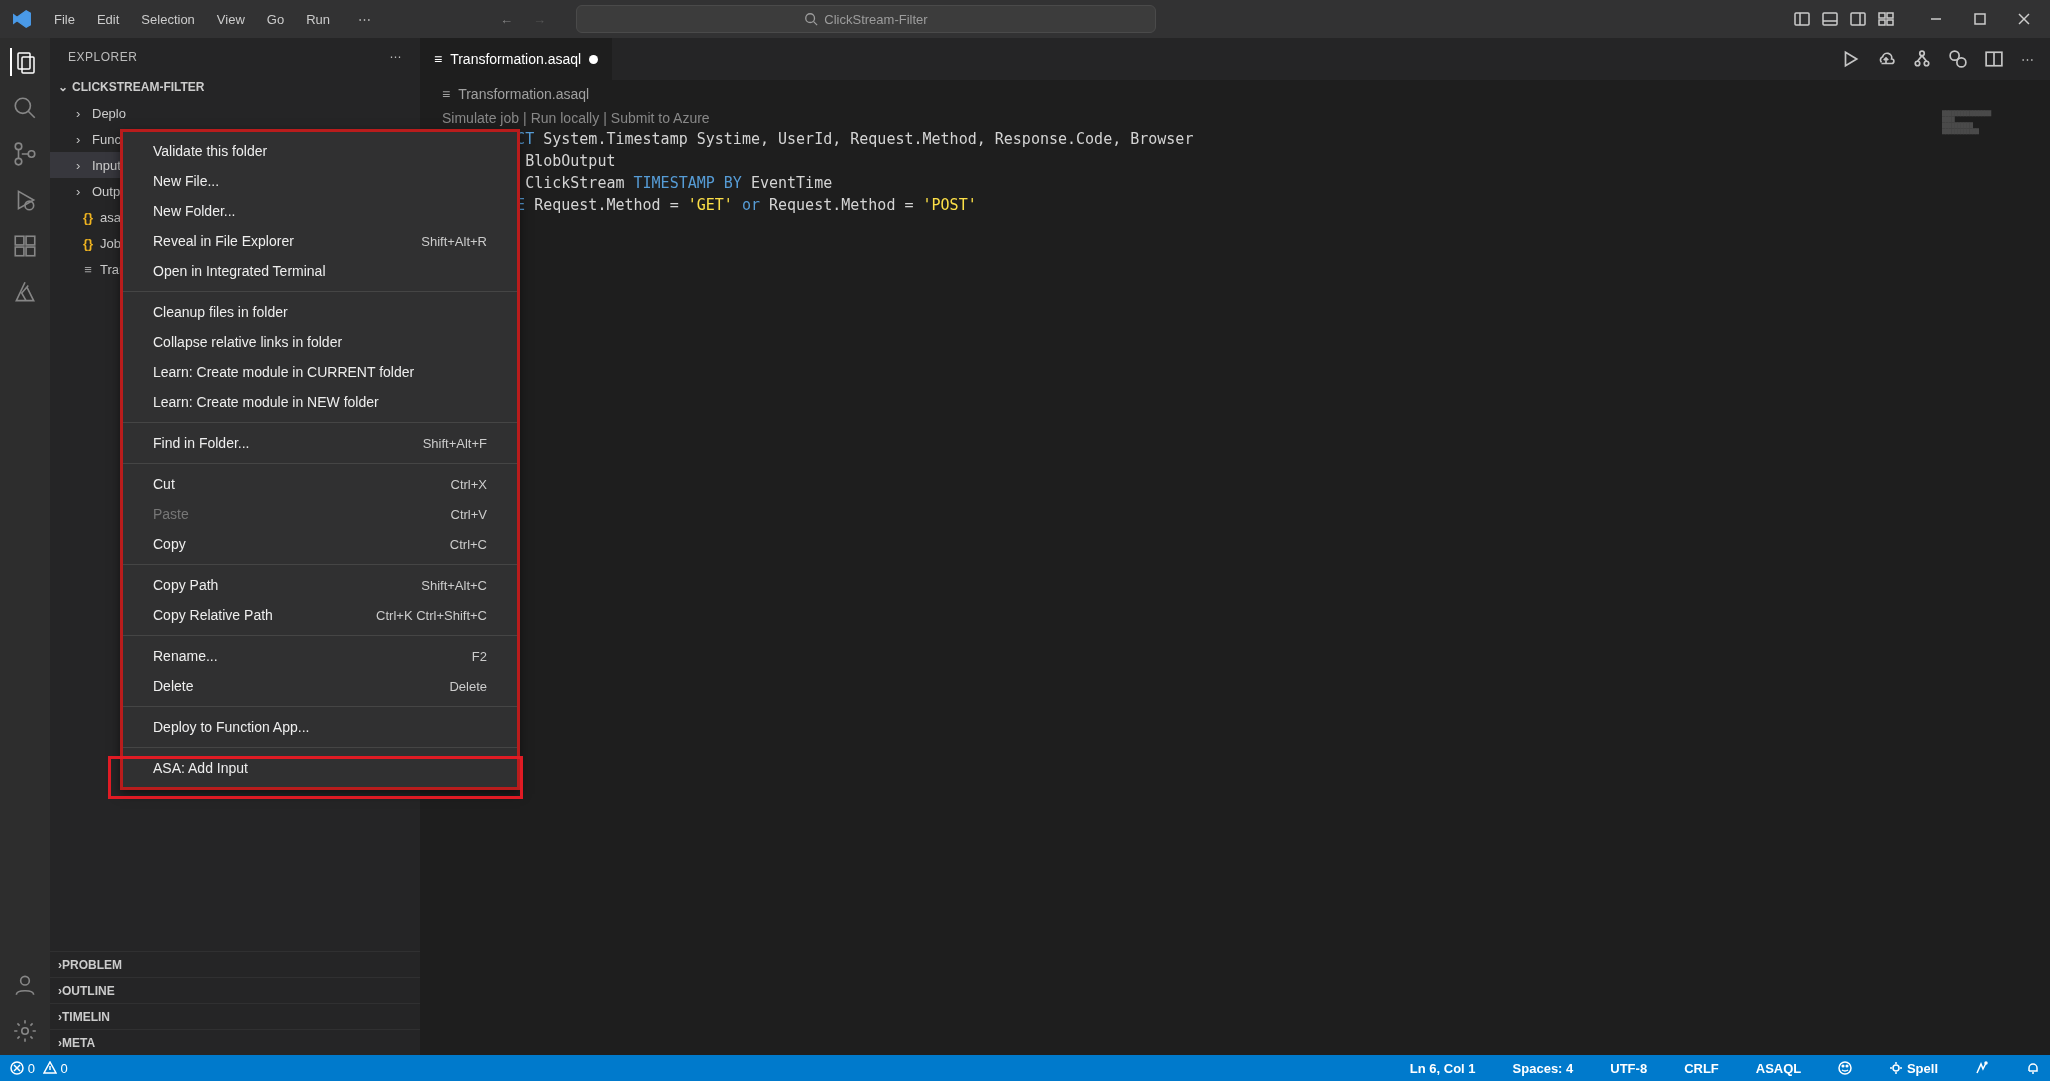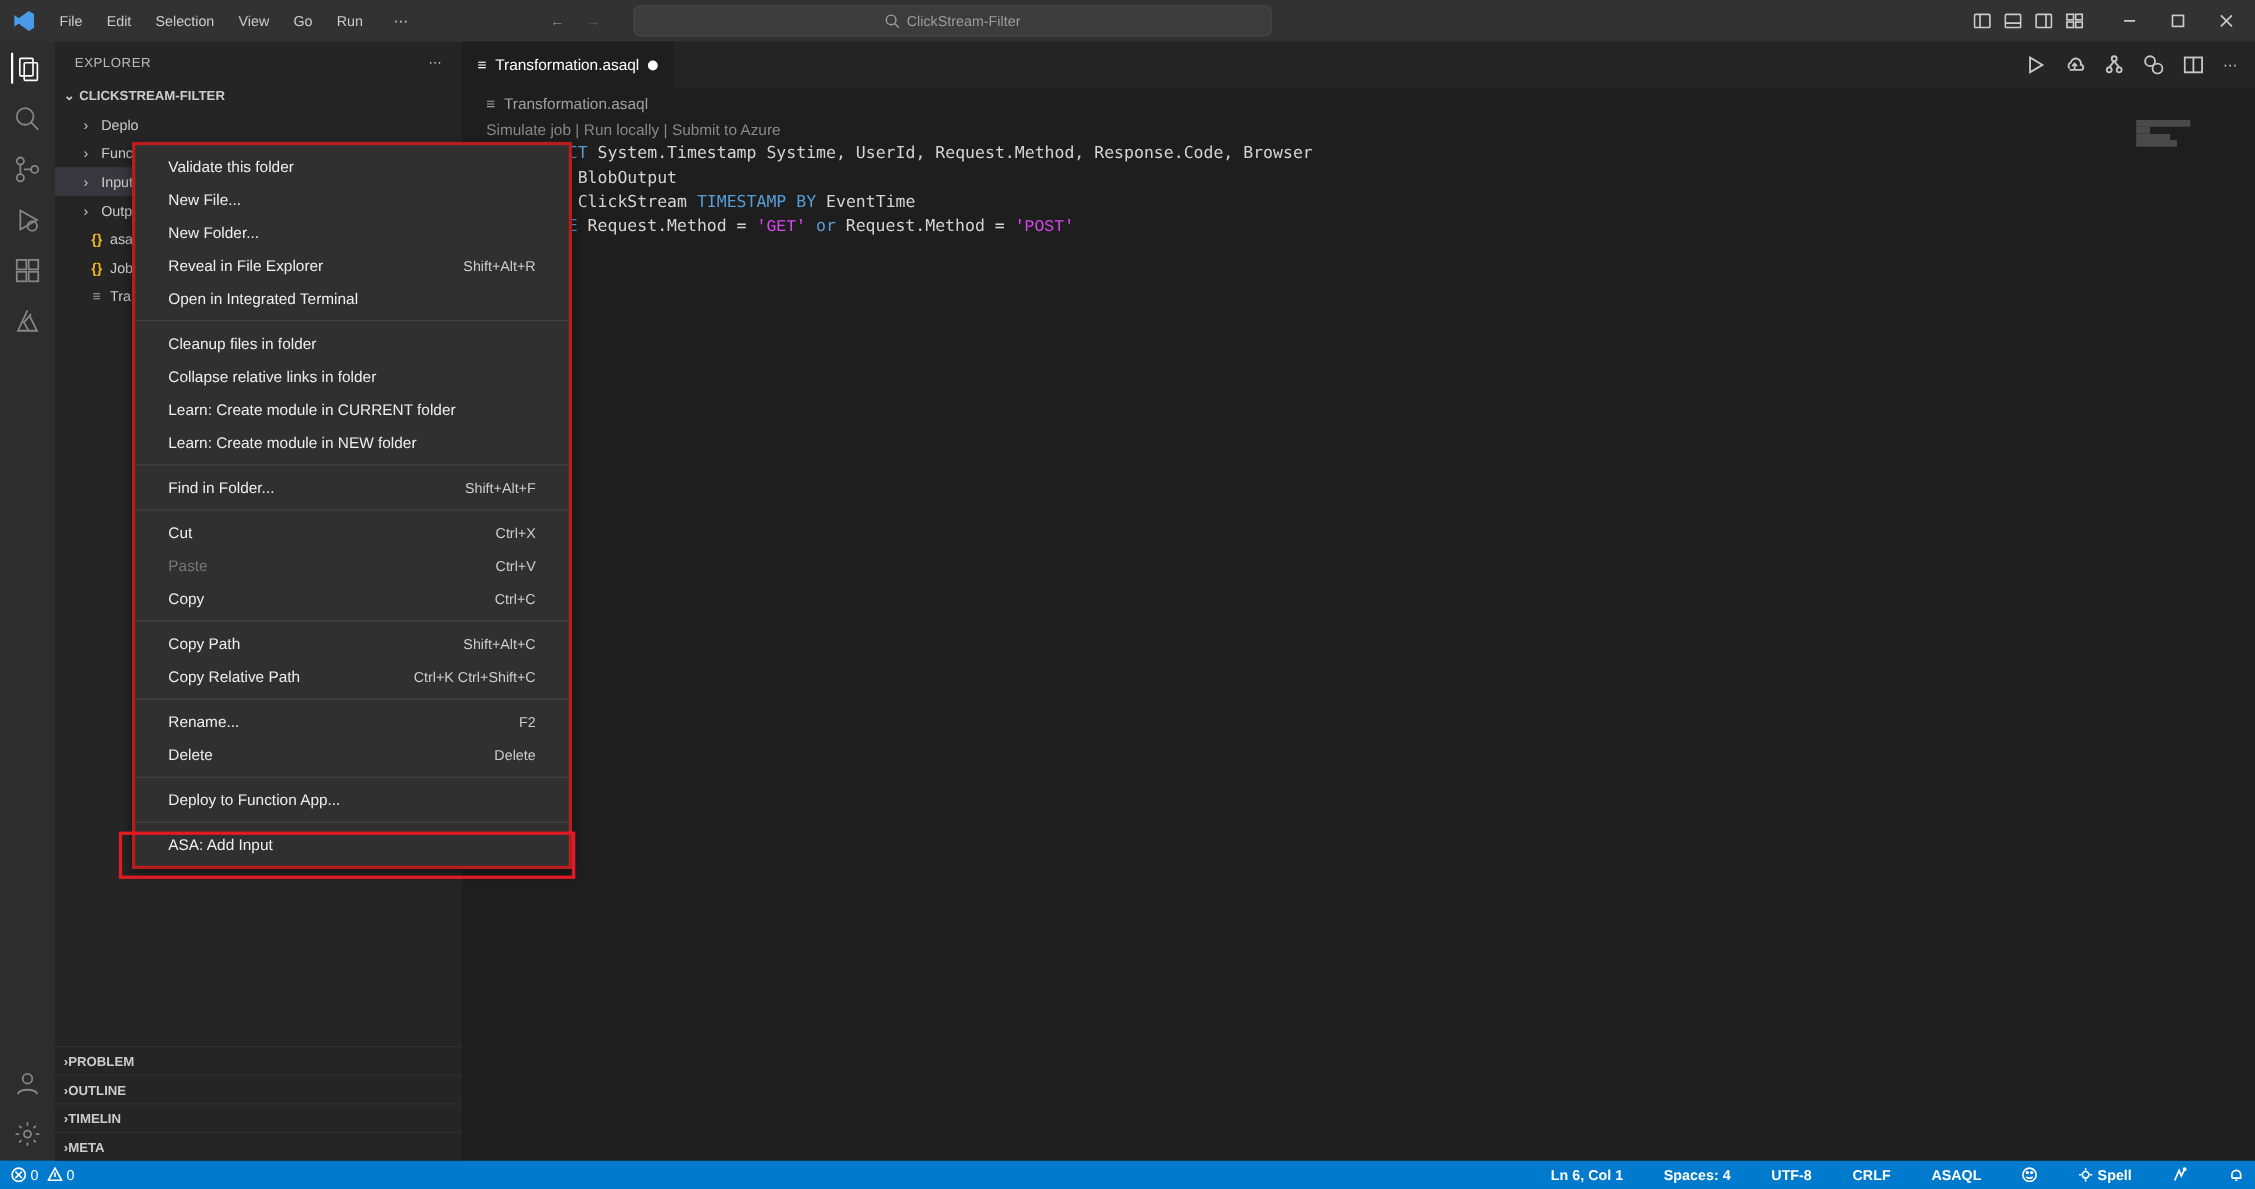--- a/index.html
+++ b/index.html
@@ -65,21 +65,21 @@
 }
 .tab .dirty-dot { width: 9px; height: 9px; border-radius: 50%; background: #fff; }
 .tab-actions { margin-left: auto; display: flex; align-items: center; gap: 18px; padding: 0 16px; color: #c5c5c5; }
 .breadcrumb { height: 28px; display: flex; align-items: center; padding: 0 22px; gap: 8px; color: #a0a0a0; font-size: 14px; }
 .code-top-links { padding: 2px 22px; color: #888; font-size: 14px; }
 .code-top-links span.sep { margin: 0 4px; }
 .code-area { flex: 1; display: flex; font-family: Consolas, monospace; font-size: 15px; line-height: 22px; }
 .gutter { width: 60px; text-align: right; color: #6e7681; padding-right: 18px; }
 .code { white-space: pre; color: #d4d4d4; }
 .kw { color: #569cd6; }
-.str { color: #d946ef; font-family: Liberation Mono, monospace; }
+.str { color: #fde047; }
 .op { color: #569cd6; }
 .minimap { position: absolute; top: 72px; right: 18px; width: 90px; height: 10px; color: #4a4a4a; font-size: 5px; letter-spacing: -0.5px; }
 
 .statusbar {
   height: 26px; background: #007acc; display: flex; align-items: center;
   color: #fff; font-size: 13px; padding: 0 10px; gap: 14px;
 }
 .statusbar .left { display: flex; align-items: center; gap: 8px; }
 .statusbar .right { margin-left: auto; display: flex; gap: 37px; align-items: center; font-weight: bold; }
 

